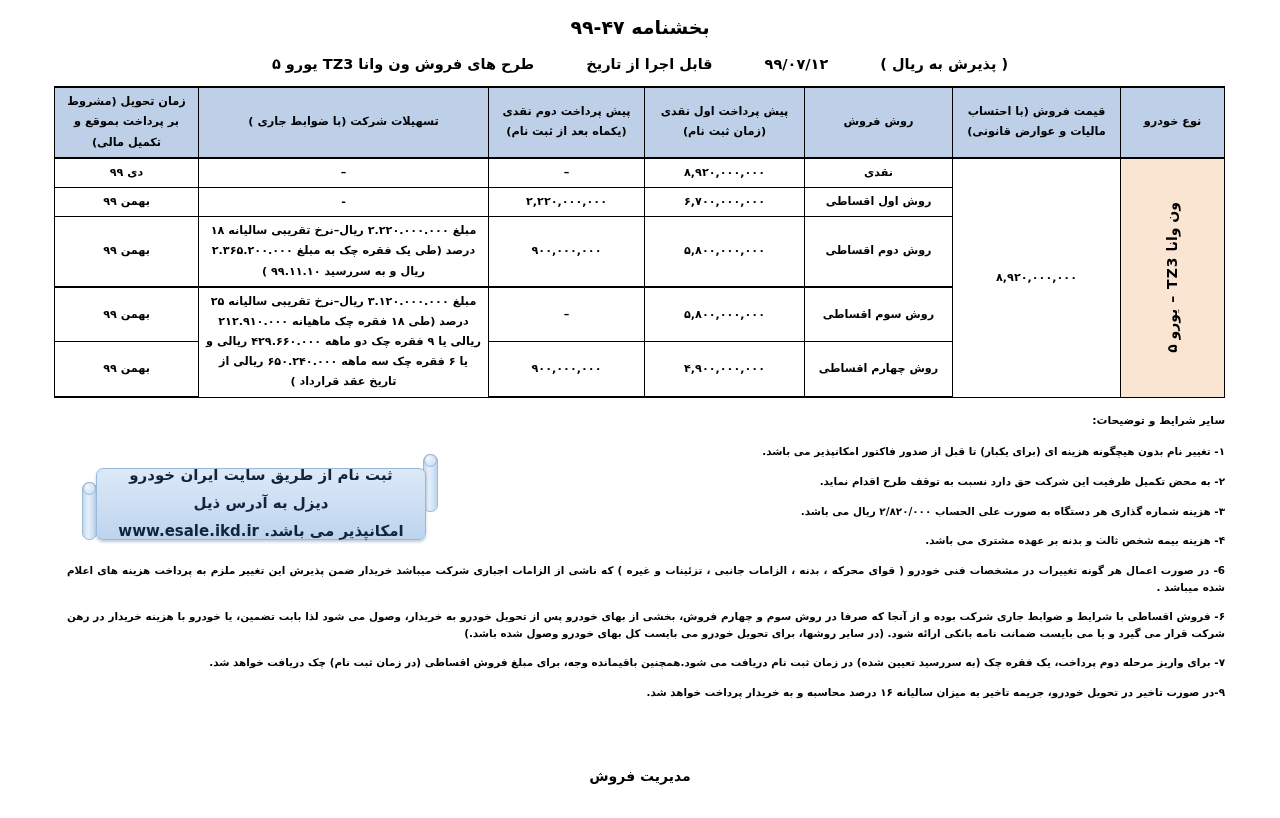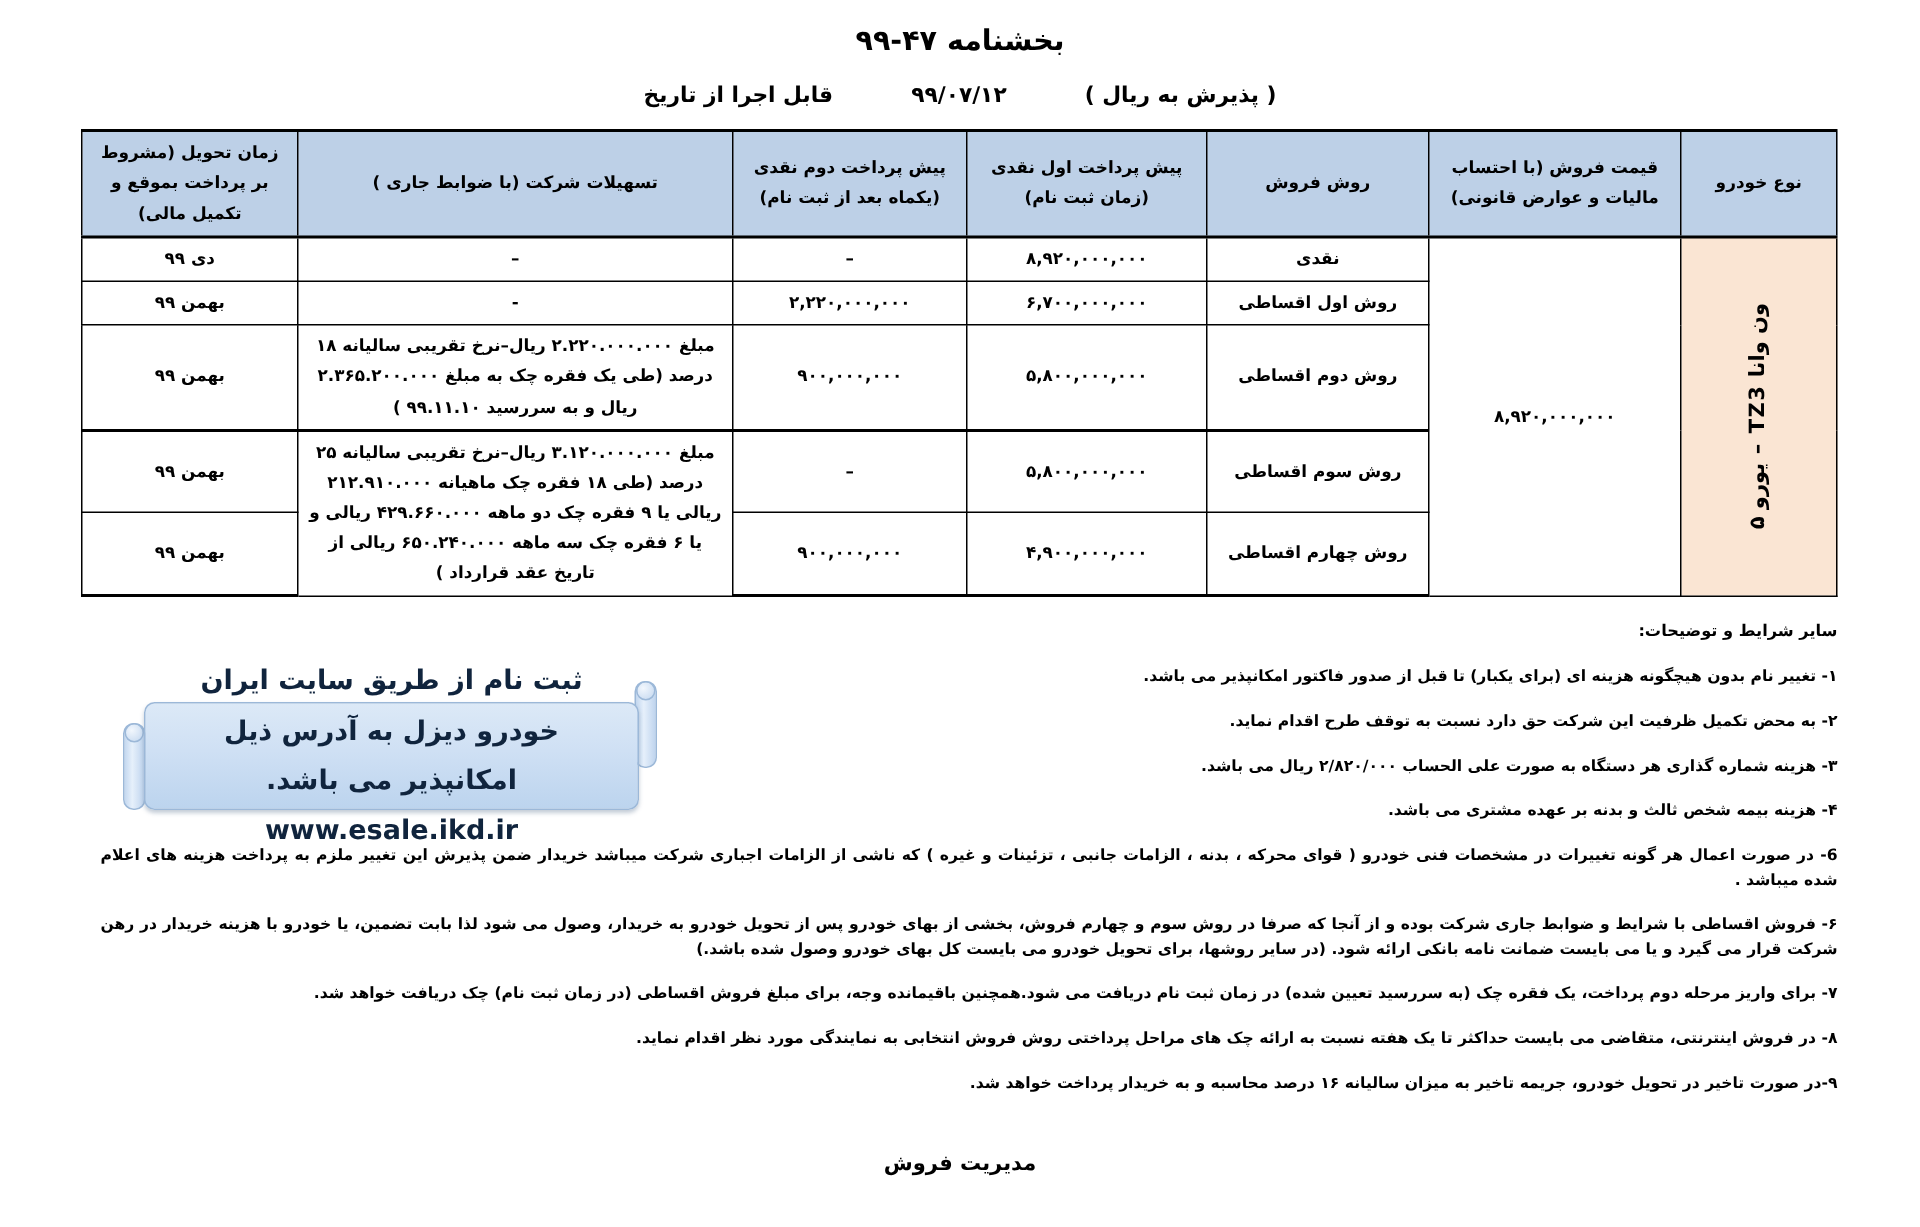--- a/index.html
+++ b/index.html
@@ -131,21 +131,21 @@
     height: 72px;
     background: linear-gradient(180deg, #dce9f7 0%, #cfe0f4 45%, #bcd4ee 100%);
     border: 1px solid #9cb8d8;
     border-radius: 7px;
     box-shadow: 0 2px 3px rgba(120,140,165,0.45);
     display: flex;
     align-items: center;
     justify-content: center;
   }
   .callout-text {
-    font-size: 18px;
+    font-size: 15px;
     font-weight: bold;
     text-align: center;
     line-height: 1.85;
     color: #10243d;
     padding: 0 12px;
   }
   .callout-text .url {
     direction: ltr;
     display: inline-block;
     font-family: "DejaVu Sans", "Liberation Sans", sans-serif;
@@ -184,20 +184,21 @@
 </style>
 </head>
 <body>
 
 <div class="doc-title">بخشنامه ۴۷-۹۹</div>
 
 <div class="subtitle-row">
   <span class="sub-cell">( پذیرش به ریال )</span>
   <span class="sub-cell">۹۹/۰۷/۱۲</span>
   <span class="sub-cell">قابل اجرا از تاریخ</span>
+  <span class="sub-cell">طرح های فروش ون وانا TZ3 یورو ۵</span>
 </div>
 
 <div class="table-wrap">
   <table class="plans">
     <colgroup>
       <col class="col-type">
       <col class="col-price">
       <col class="col-method">
       <col class="col-pay1">
       <col class="col-pay2">
@@ -265,21 +266,20 @@
 
 <div class="notes">
   <div class="notes-head">سایر شرایط و توضیحات:</div>
   <div class="note">۱- تغییر نام بدون هیچگونه هزینه ای (برای یکبار) تا قبل از صدور فاکتور امکانپذیر می باشد.</div>
   <div class="note">۲- به محض تکمیل ظرفیت این شرکت حق دارد نسبت به توقف طرح اقدام نماید.</div>
   <div class="note">۳- هزینه شماره گذاری هر دستگاه به صورت علی الحساب ۲/۸۲۰/۰۰۰ ریال می باشد.</div>
   <div class="note">۴- هزینه بیمه شخص ثالث و بدنه بر عهده مشتری می باشد.</div>
   <div class="note">6- در صورت اعمال هر گونه تغییرات در مشخصات فنی خودرو ( قوای محرکه ، بدنه ، الزامات جانبی ، تزئینات و غیره ) که ناشی از الزامات اجباری شرکت میباشد خریدار ضمن پذیرش این تغییر ملزم به پرداخت هزینه های اعلام شده میباشد .</div>
   <div class="note">۶- فروش اقساطی با شرایط و ضوابط جاری شرکت بوده و از آنجا که صرفا در روش سوم و چهارم فروش، بخشی از بهای خودرو پس از تحویل خودرو به خریدار، وصول می شود لذا بابت تضمین، یا خودرو با هزینه خریدار در رهن شرکت قرار می گیرد و یا می بایست ضمانت نامه بانکی ارائه شود. (در سایر روشها، برای تحویل خودرو می بایست کل بهای خودرو وصول شده باشد.)</div>
   <div class="note">۷- برای واریز مرحله دوم پرداخت، یک فقره چک (به سررسید تعیین شده) در زمان ثبت نام دریافت می شود.همچنین باقیمانده وجه، برای مبلغ فروش اقساطی (در زمان ثبت نام) چک دریافت خواهد شد.</div>
-  <div class="note">۸- در فروش اینترنتی، متقاضی می بایست حداکثر تا یک هفته نسبت به ارائه چک های مراحل پرداختی روش فروش انتخابی به نمایندگی مورد نظر اقدام نماید.</div>
   <div class="note">۹-در صورت تاخیر در تحویل خودرو، جریمه تاخیر به میزان سالیانه ۱۶ درصد محاسبه و به خریدار پرداخت خواهد شد.</div>
 </div>
 
 <div class="callout">
   <div class="roll right">
     <div class="roll-cap"></div>
   </div>
   <div class="roll left">
     <div class="roll-cap"></div>
   </div>

